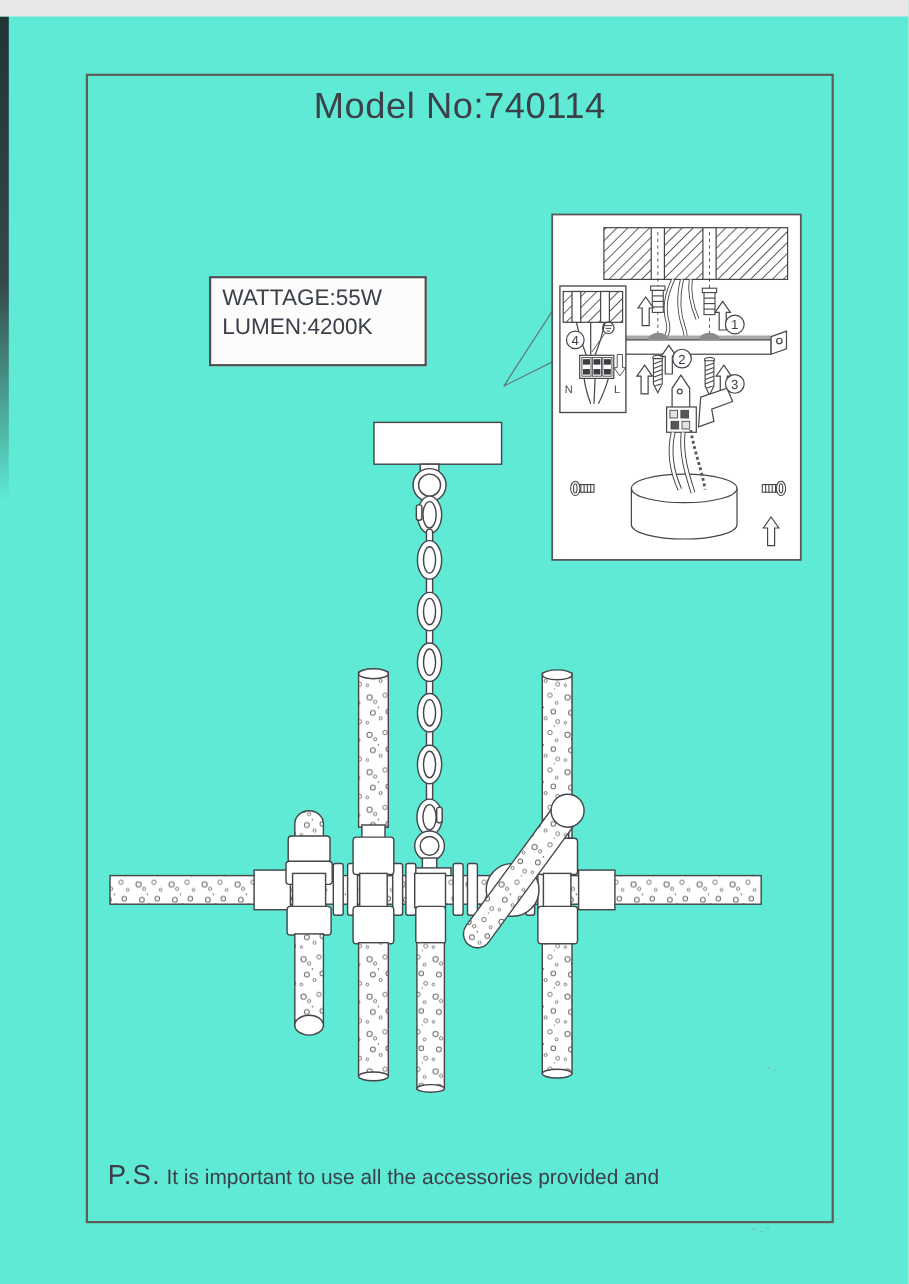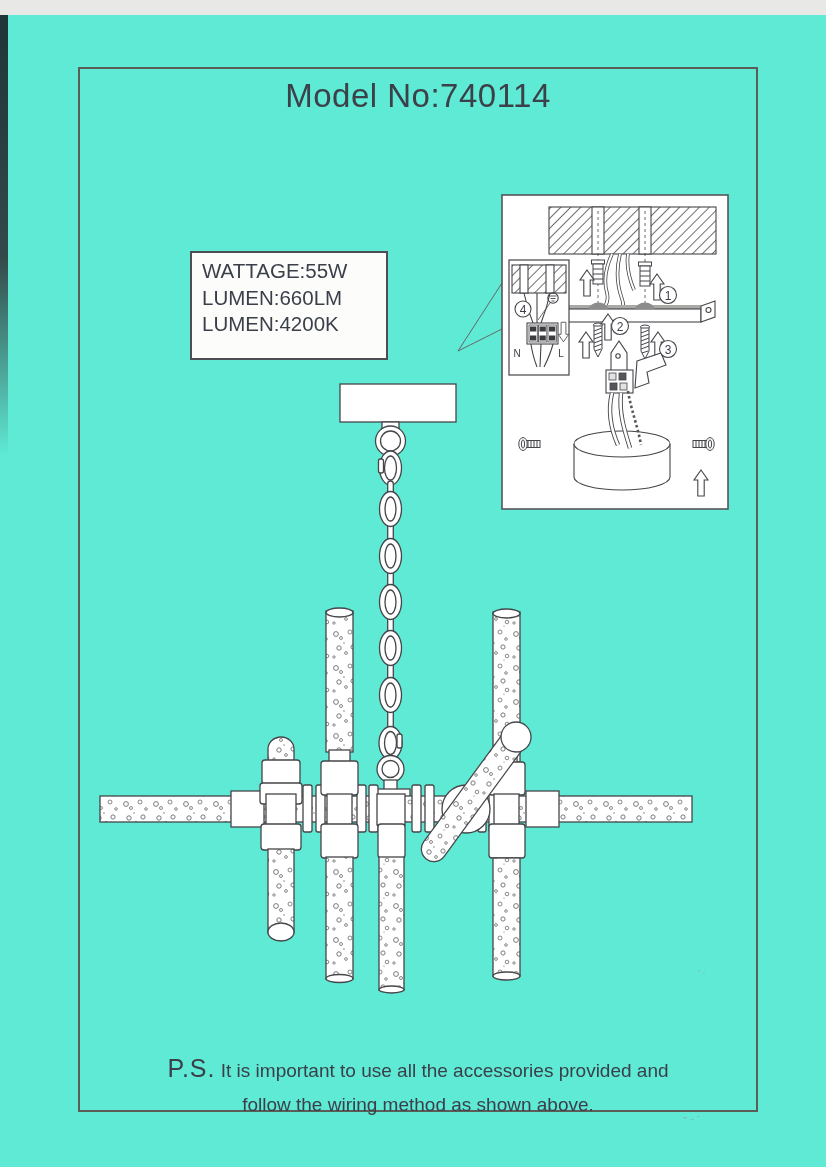--- a/index.html
+++ b/index.html
@@ -20,39 +20,38 @@
   .model-title{
     position:absolute;left:78px;top:62px;width:680px;text-align:center;
     font-size:33px;letter-spacing:.5px;color:#3c4049;
   }
   .spec-box{
     position:absolute;left:190px;top:236px;width:198px;box-sizing:border-box;
     border:2px solid #4e4e52;padding:5px 10px 20px 10px;background:#fcfcfa;
     font-size:20.5px;line-height:1.3;color:#3a3f4a;
   }
   .ps{
-    position:absolute;left:98px;top:1033px;width:640px;text-align:center;
+    position:absolute;left:98px;top:1033px;width:640px;text-align:left;
     font-size:19px;color:#3a3f4a;line-height:1.65;
   }
   .ps .prefix{font-size:25px;letter-spacing:1px;}
   svg text{font-family:"Liberation Sans",sans-serif;}
 </style>
 </head>
 <body>
 
 <div class="canvas">
 
   <div class="scan-edge"></div>
   <div class="content-border"></div>
 
   <div class="model-title">Model No:740114</div>
 
   <div class="spec-box">
     <div>WATTAGE:55W</div>
-    <div>LUMEN:660LM</div>
     <div>LUMEN:4200K</div>
   </div>
 
   <svg width="826" height="1167" viewBox="0 0 826 1167" style="position:absolute;left:0;top:0;">
     <defs>
       <pattern id="bub" width="30" height="34" patternUnits="userSpaceOnUse">
         <rect width="30" height="34" fill="#ffffff"></rect>
         <circle cx="6" cy="7" r="2.4" fill="none" stroke="#6b6b6e" stroke-width="0.9"></circle>
         <circle cx="11" cy="11" r="1.5" fill="none" stroke="#6b6b6e" stroke-width="0.8"></circle>
         <circle cx="20" cy="5" r="2" fill="none" stroke="#6b6b6e" stroke-width="0.8"></circle>
@@ -333,16 +332,15 @@
         <rect x="691" y="1104" width="3" height="1.2"></rect>
       <rect x="697" y="1101" width="2.5" height="1.2"></rect>
     </g>
   </svg>
 
   <div class="ps">
     <div>
       <span class="prefix">P.S.</span>
       <span>It is important to use all the accessories provided and</span>
     </div>
-    <div>follow the wiring method as shown above.</div>
   </div>
 
 </div>
 
 </body></html>

